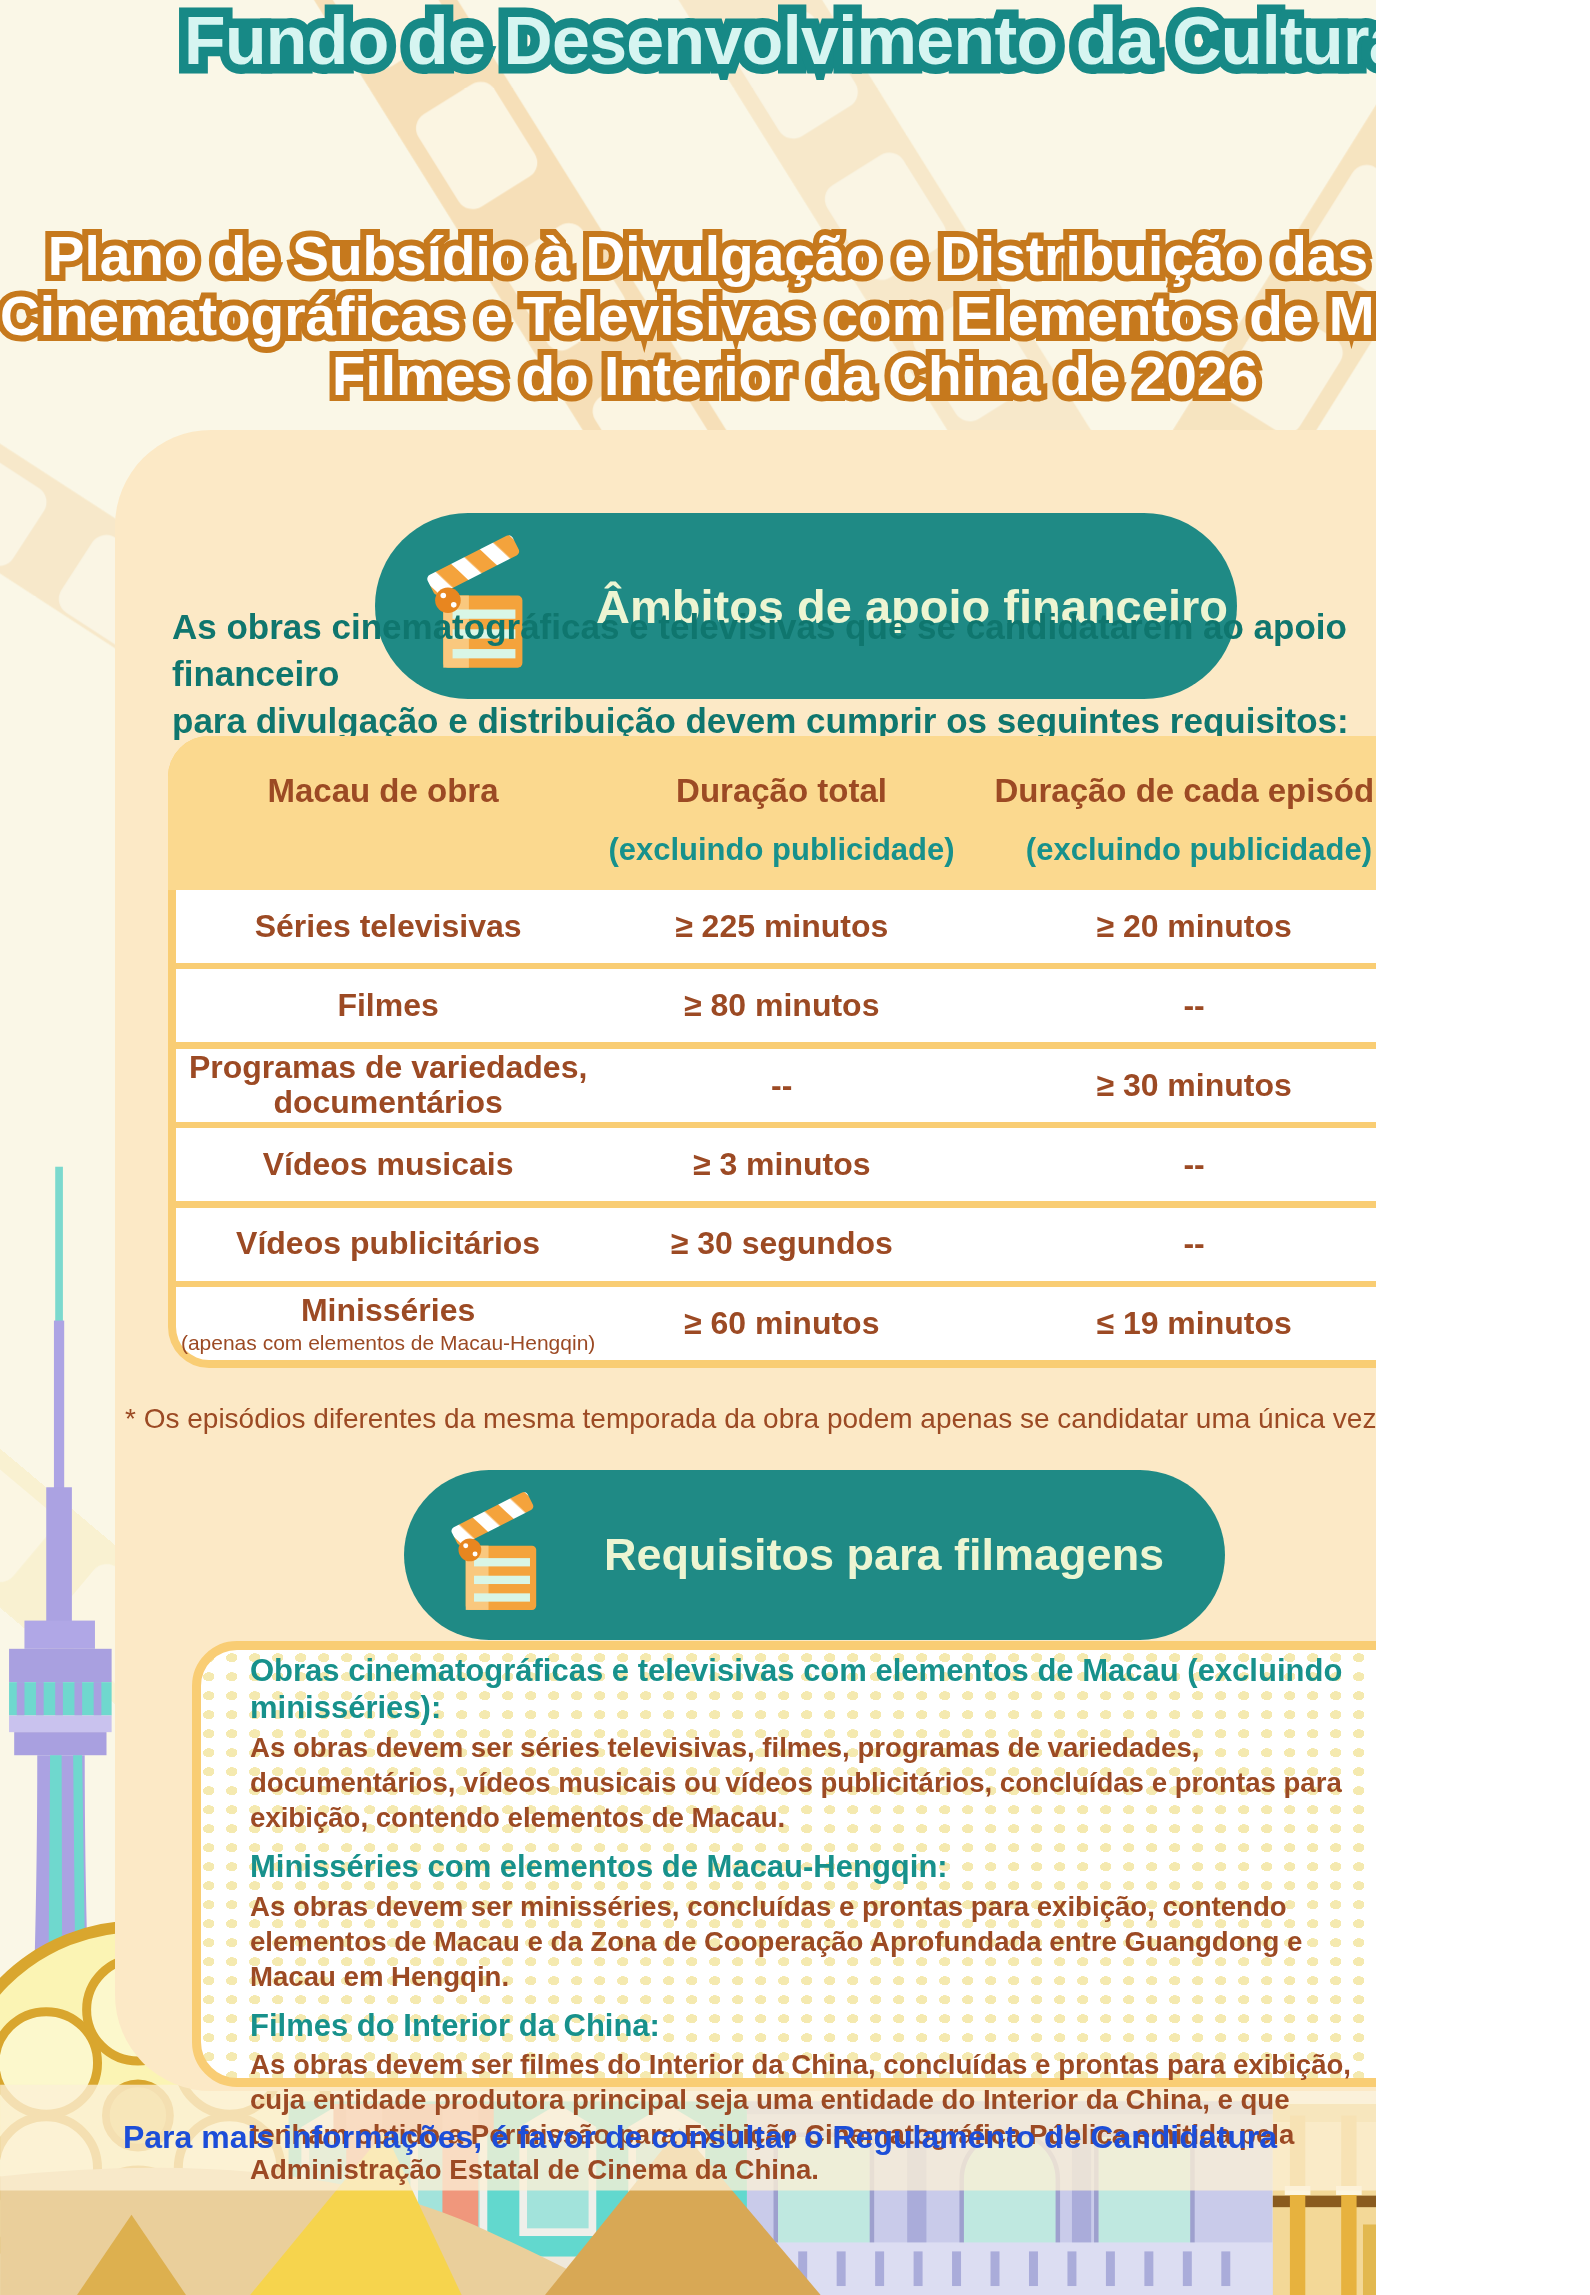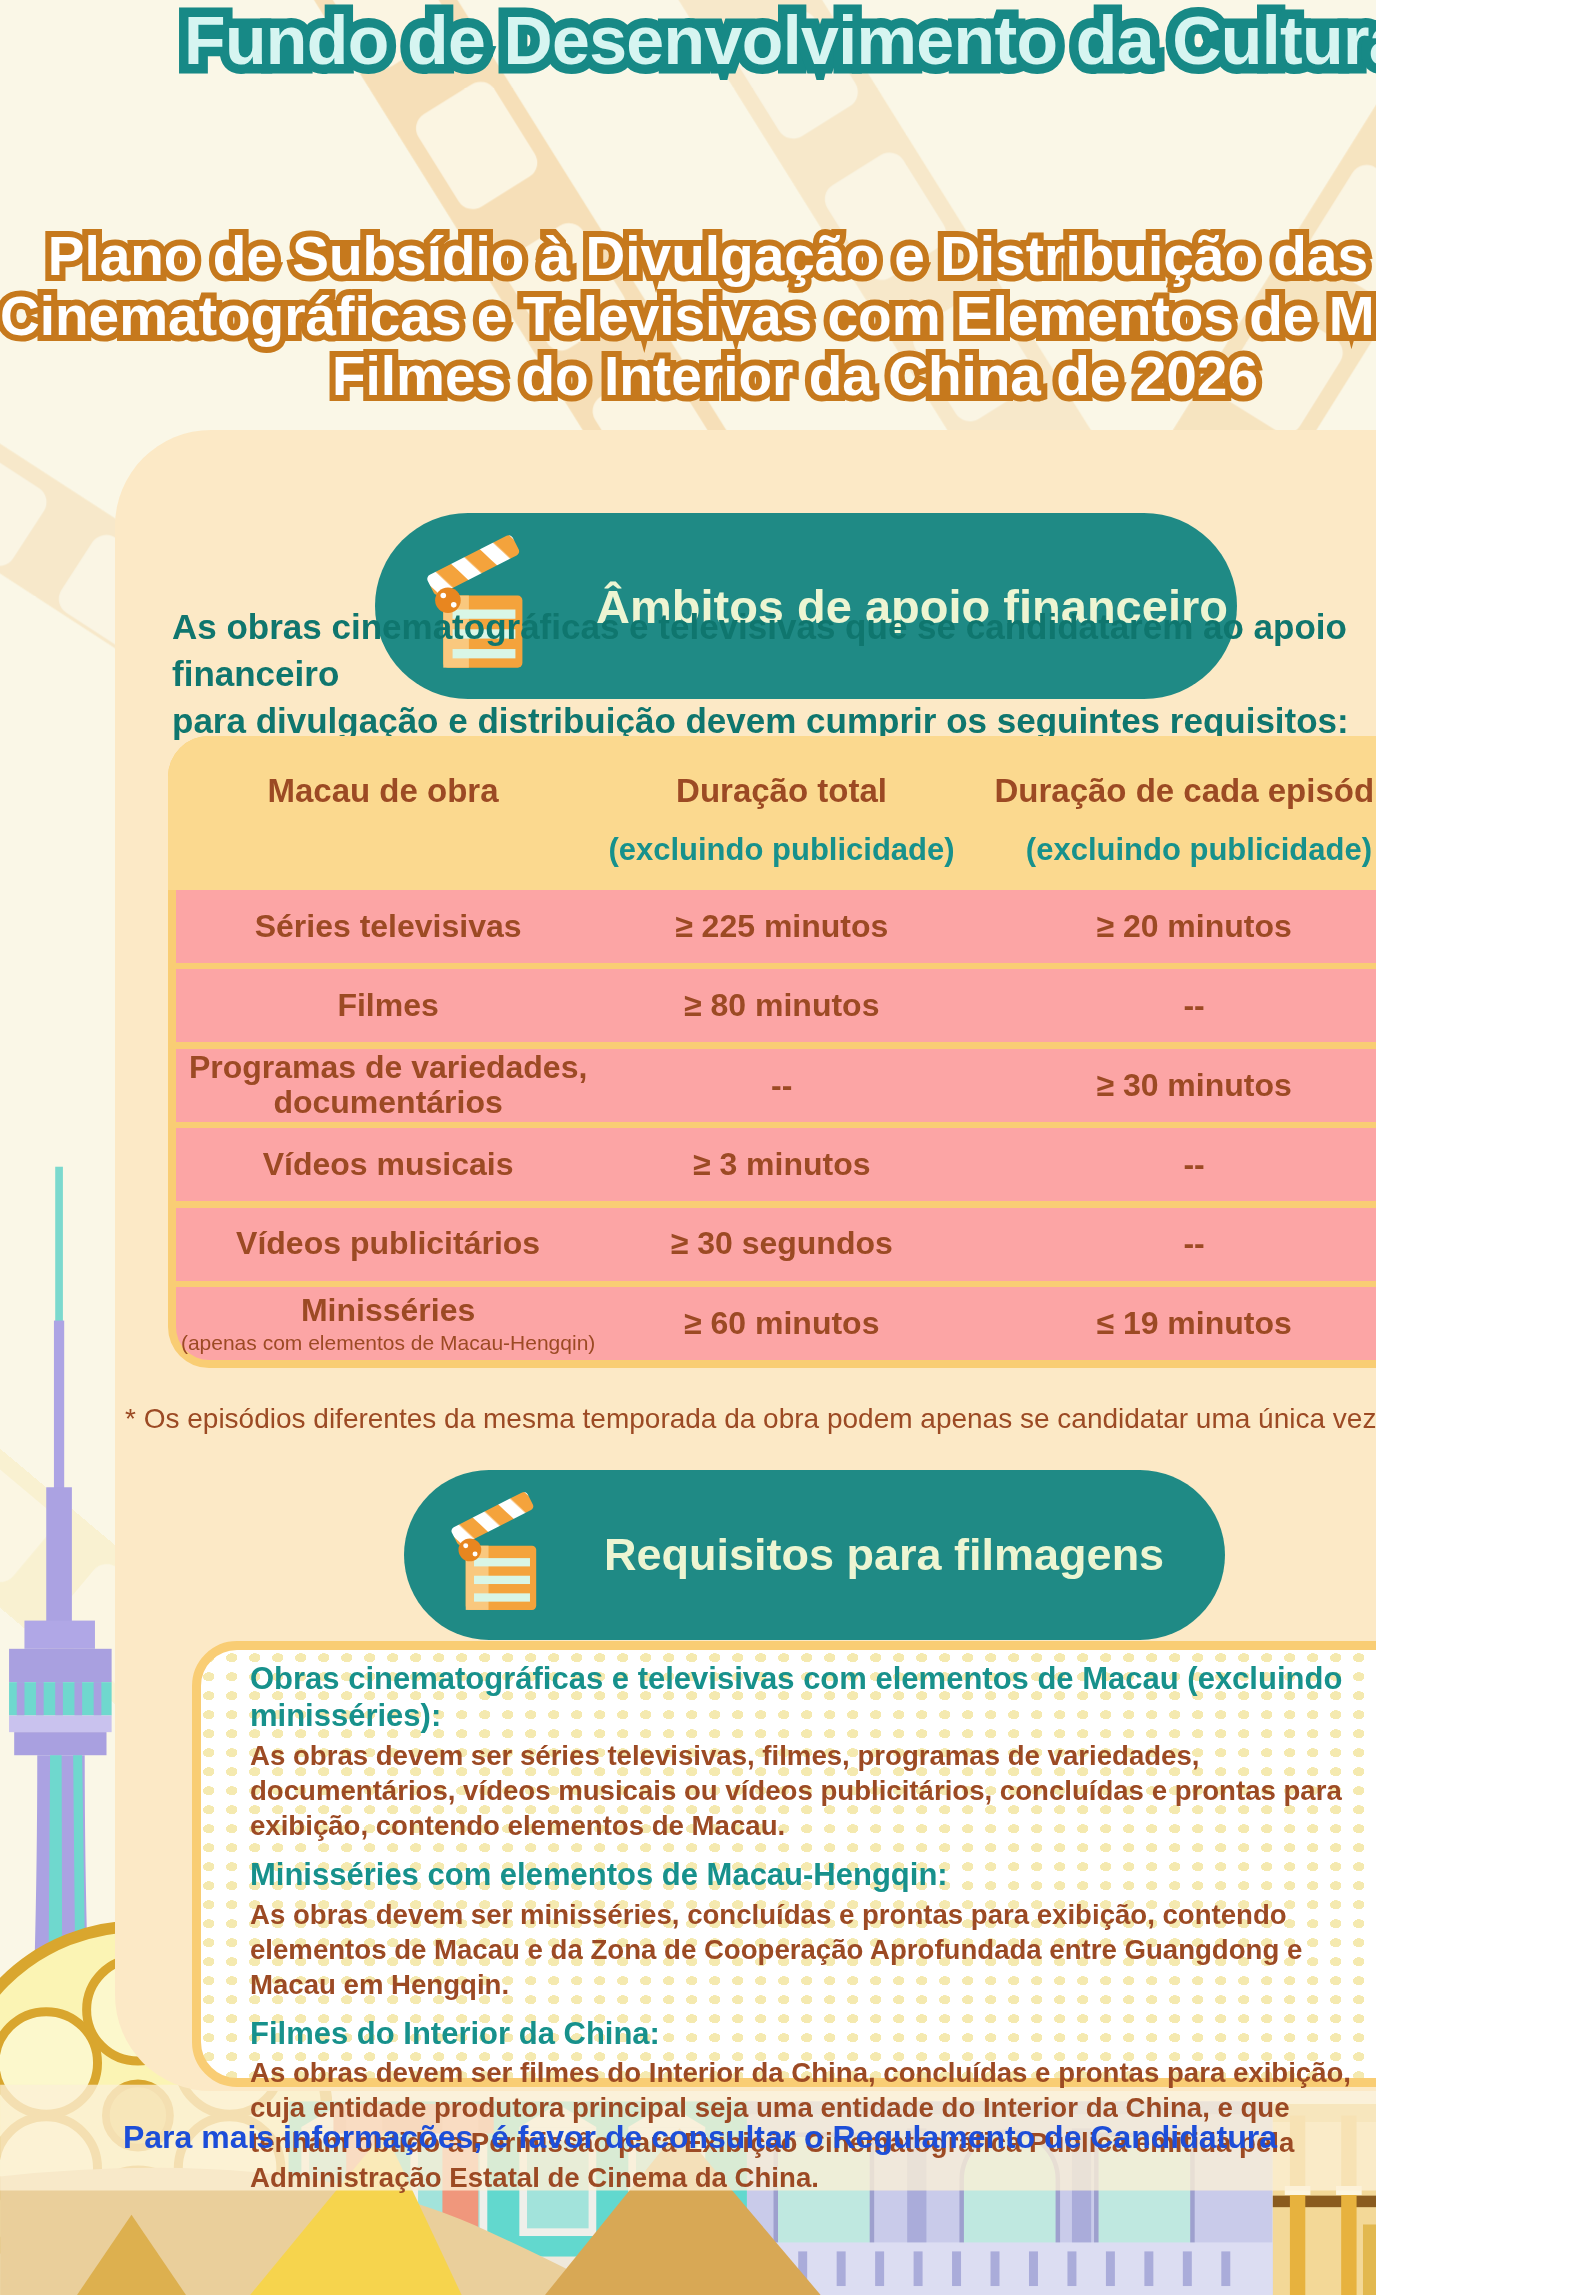--- a/index.html
+++ b/index.html
@@ -36,34 +36,34 @@
 
   .intro{position:absolute;left:172px;top:603px;width:1257px;z-index:2;
          color:#0f766e;font-size:35px;font-weight:bold;line-height:47px;}
 
   .dtable{position:absolute;left:168px;top:736px;width:1265px;z-index:2;
           background:#F9CD74;border-radius:41px;overflow:hidden;}
   .thead{display:grid;grid-template-columns:34% 29% 37%;background:#FBD98F;height:154px;padding-top:36px;}
   .thcell{text-align:center;}
   .th-main{display:block;color:#9C4A24;font-size:33px;font-weight:bold;}
   .th-sub{display:block;color:#17918C;font-size:31px;font-weight:bold;margin-top:22px;}
-  .trow{display:grid;grid-template-columns:34% 29% 37%;background:#fca5a5;height:73px;margin:6.4px 7.7px 0 7.7px;}
+  .trow{display:grid;grid-template-columns:34% 29% 37%;background:#ffffff;height:73px;margin:6.4px 7.7px 0 7.7px;}
   .trow.first{margin-top:0;}
   .trow.last{margin-bottom:7.7px;border-bottom-left-radius:33px;border-bottom-right-radius:33px;}
   .cell{display:flex;flex-direction:column;align-items:center;justify-content:center;
         color:#9C4A24;font-size:32px;font-weight:bold;text-align:center;line-height:1.1;}
   .cell-note{font-size:21px;font-weight:normal;margin-top:2.6px;}
   .cell-note:empty{display:none;}
 
   .footnote{position:absolute;left:125px;top:1403px;width:1347px;z-index:2;
             color:#9C4A24;font-size:28px;}
 
   .req-panel{position:absolute;left:192px;top:1641px;width:1231px;height:446px;z-index:2;
              background-color:#FFFFFF;border:9px solid #F9CD74;border-radius:45px;
-             padding:10px 49px 0 49px;
+             padding:2px 49px 0 49px;
              background-image:radial-gradient(5.8px 4.5px at 7.7px 7.7px, rgba(242,228,156,0.8) 97%, transparent 100%);
              background-size:23px 19px;}
   .req-block{margin-bottom:13px;}
   .req-heading{color:#17918C;font-size:31px;font-weight:bold;line-height:37px;margin-bottom:3.8px;}
   .req-body{color:#9C4A24;font-size:27.6px;font-weight:bold;line-height:35px;}
 
   .footer-note{position:absolute;right:99px;top:2119px;z-index:4;
                color:#1d4ed8;font-size:32px;font-weight:bold;}
 
   .page-badge{position:absolute;left:1488px;top:2175px;width:80px;height:80px;z-index:4;

